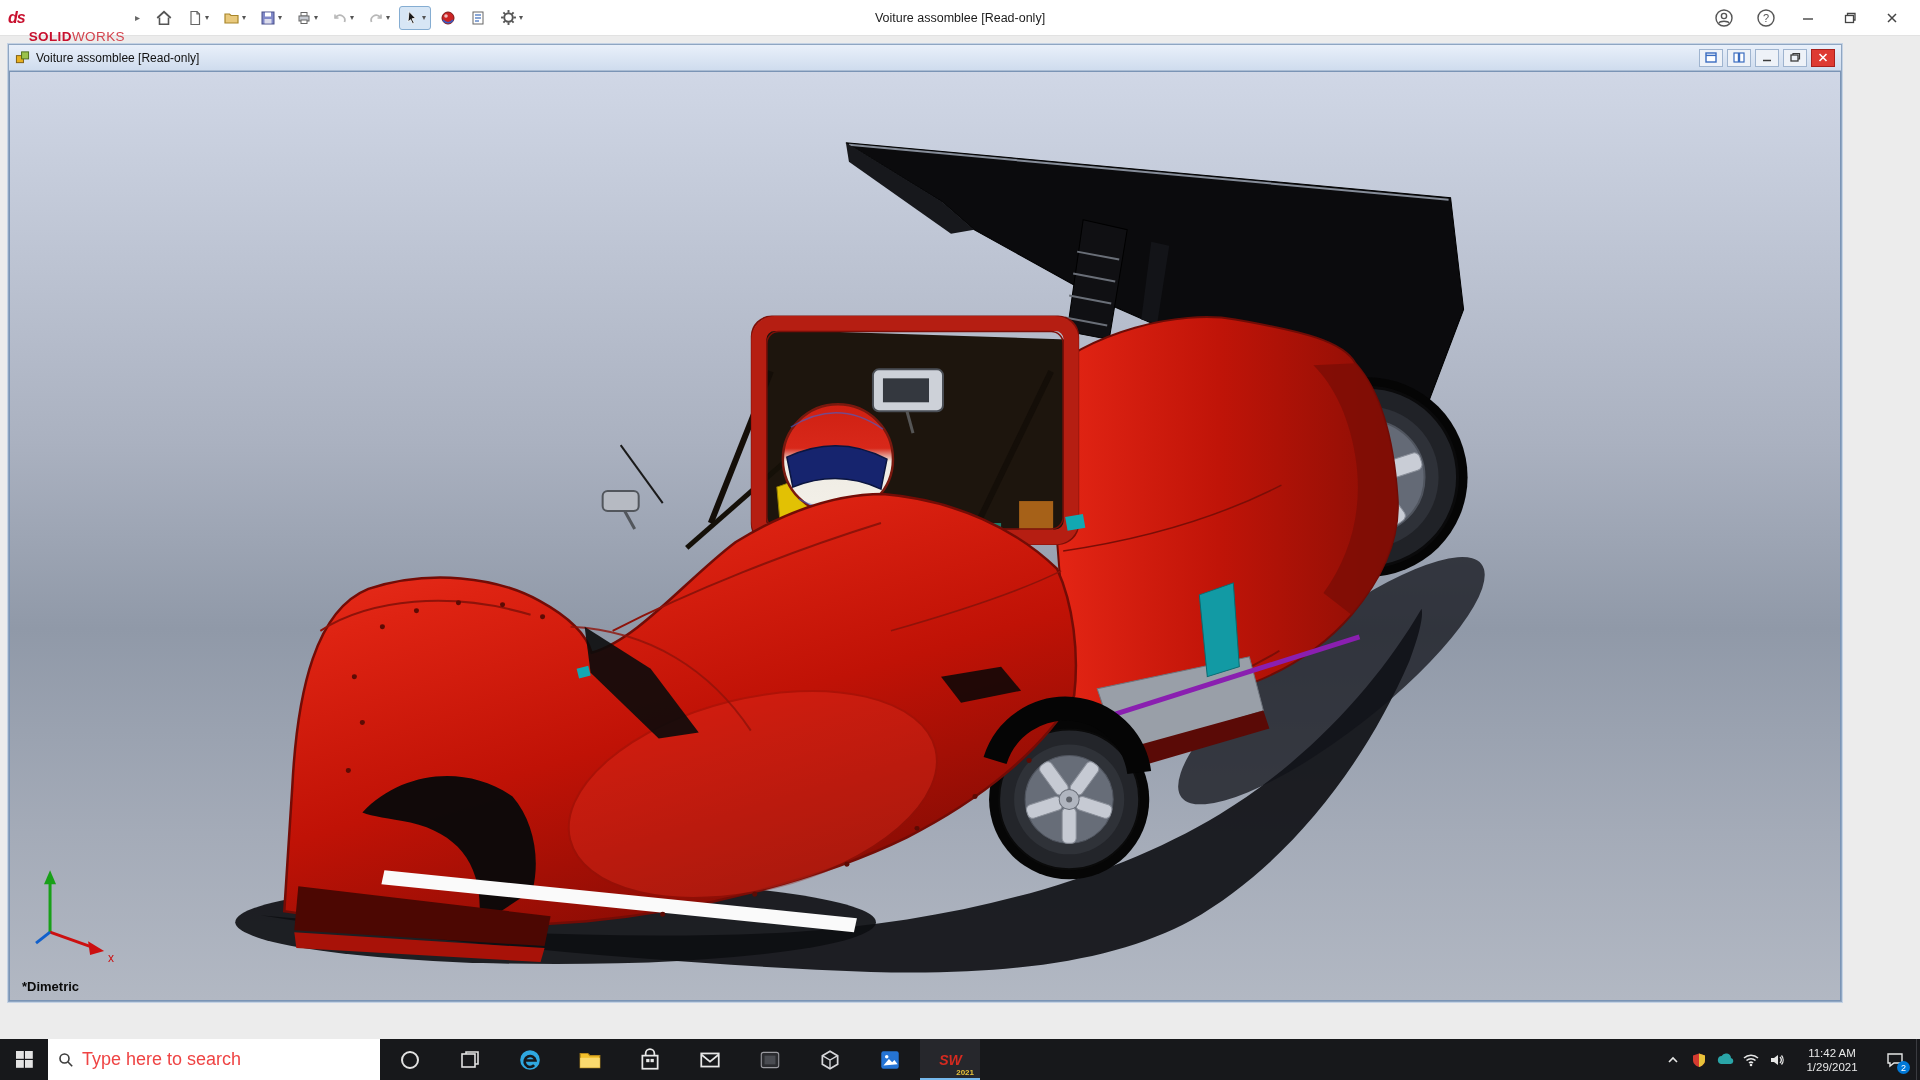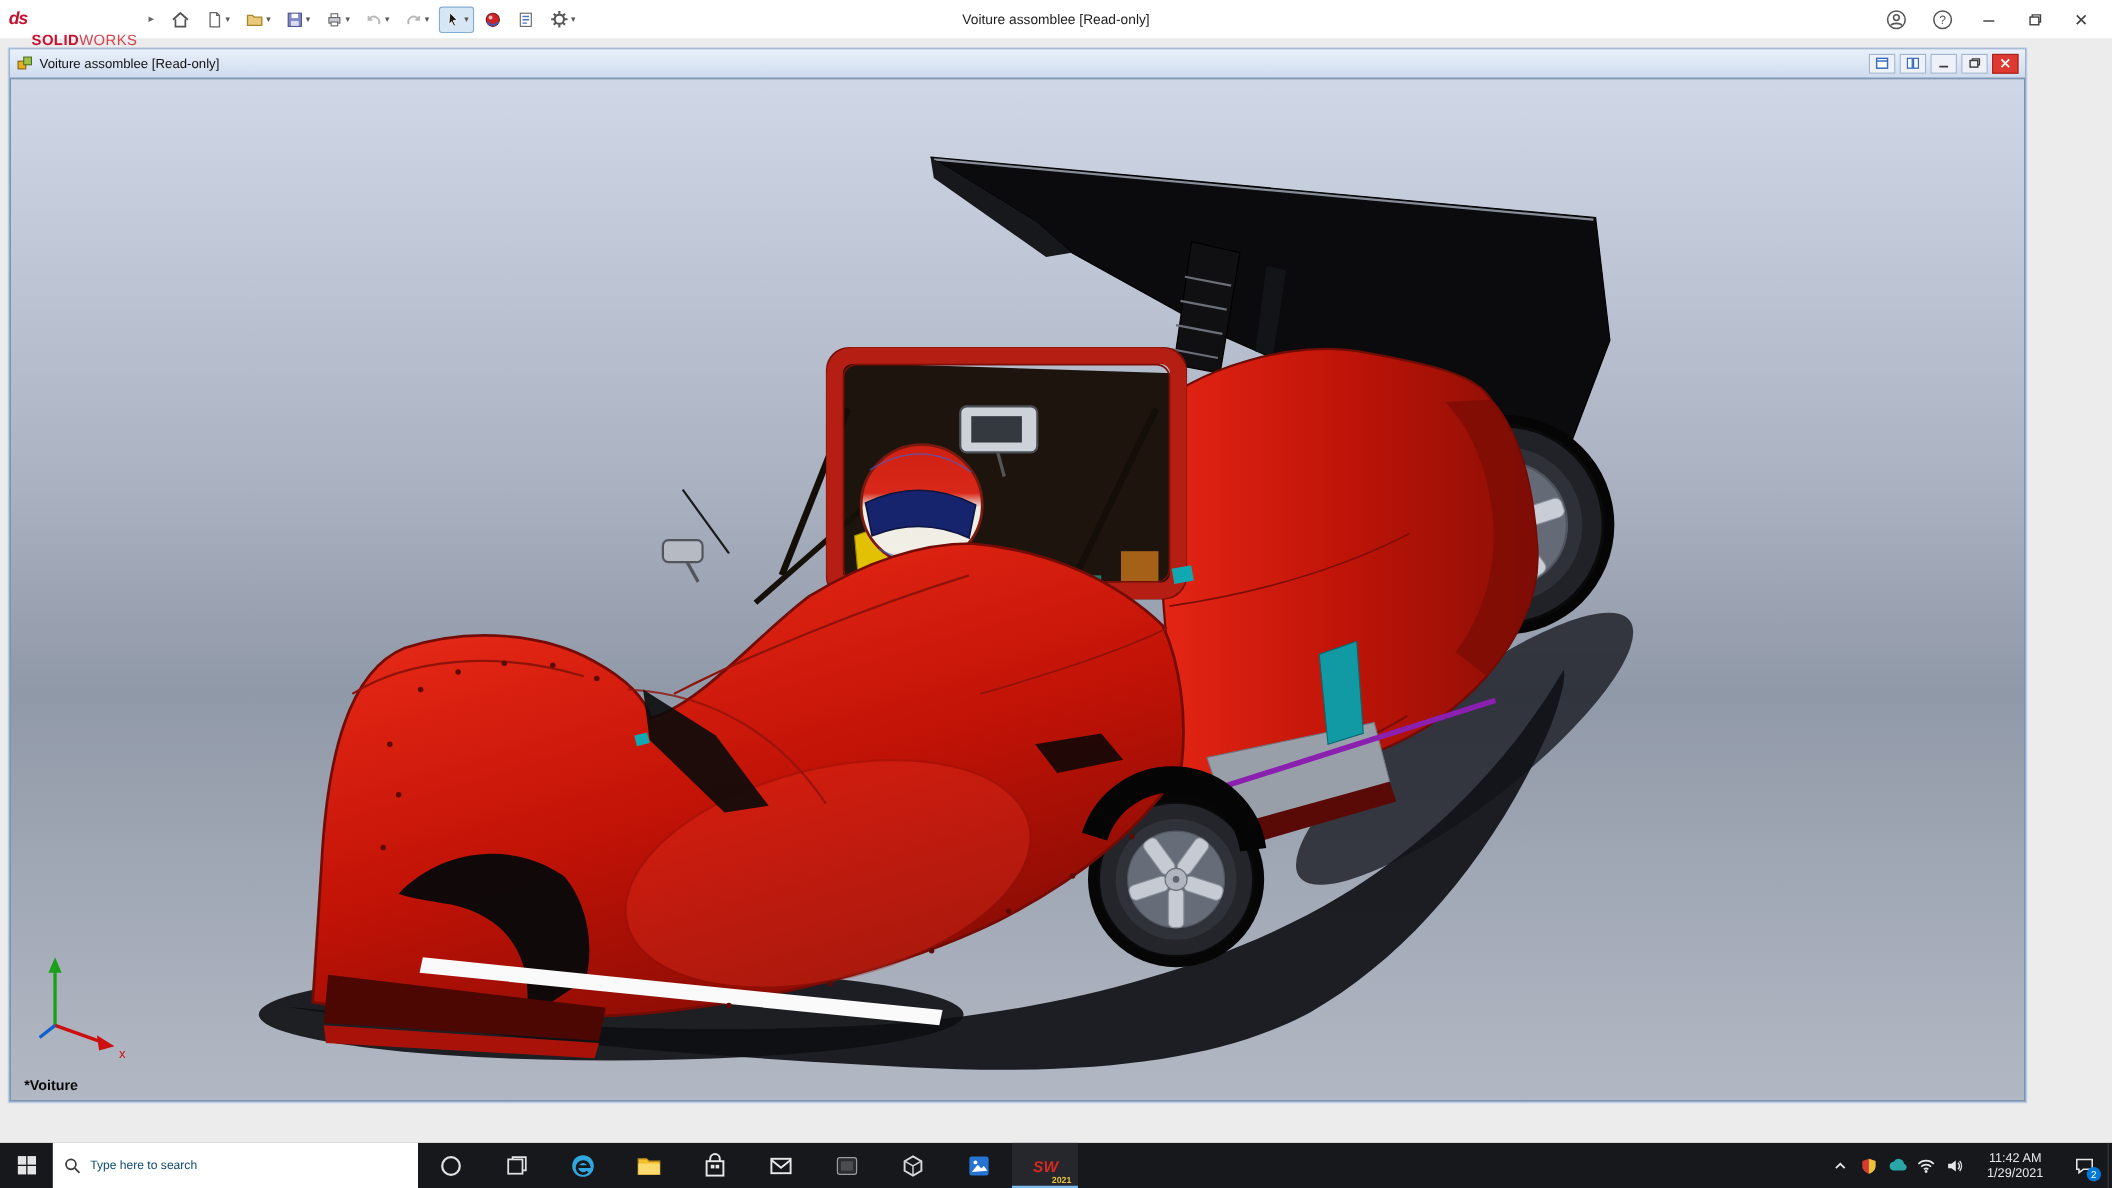--- a/index.html
+++ b/index.html
@@ -34,21 +34,21 @@
 
   .viewport{position:relative;flex:1;border:1px solid #7a94b5;margin:0;overflow:hidden;background:#aab1c0;}
   .viewport svg.scene{position:absolute;left:0;top:0;width:100%;height:100%;}
   .view-label{position:absolute;left:12px;bottom:6px;font-size:13px;color:#0a0a0a;font-weight:bold;}
 
   
   .taskbar{position:absolute;left:0;bottom:0;width:1920px;height:41px;background:#17181b;
     display:flex;align-items:stretch;color:#e8e8e8;}
   .tb-cell{width:48px;display:flex;align-items:center;justify-content:center;}
   .tb-search{width:332px;background:#ffffff;display:flex;align-items:center;gap:8px;padding:0 10px;}
-  .tb-search span{font-size:11px;color:#0c4a6e;}
+  .tb-search span{font-size:18px;color:#ef4444;}
   .tb-app{width:60px;display:flex;align-items:center;justify-content:center;position:relative;}
   .tb-app.active{background:#26272c;box-shadow:inset 0 -2px 0 #76b9ed;}
   .sw-badge{position:absolute;bottom:3px;right:6px;font-size:8px;color:#e8c23a;font-weight:bold;}
   .tray{margin-left:auto;display:flex;align-items:center;}
   .tray .tr-cell{width:26px;height:41px;display:flex;align-items:center;justify-content:center;}
   .clock{width:84px;text-align:center;font-size:11.5px;line-height:14px;padding:0 4px;}
   .action{width:42px;height:41px;display:flex;align-items:center;justify-content:center;position:relative;}
   .action .badge{position:absolute;right:6px;bottom:6px;background:#0078d7;color:#fff;font-size:9px;
     min-width:13px;height:13px;border-radius:7px;display:flex;align-items:center;justify-content:center;}
   .edge-sep{width:4px;border-left:1px solid #3a3b40;height:41px;}
@@ -383,21 +383,21 @@
 
         <g transform="translate(40,862)">
           <line x1="0" y1="0" x2="0" y2="-52" stroke="#18a018" stroke-width="3"></line>
           <path d="M 0,-62 L -6,-48 L 6,-48 Z" fill="#18a018"></path>
           <line x1="0" y1="0" x2="42" y2="15" stroke="#cc1010" stroke-width="3"></line>
           <path d="M 54,19 L 38,9 L 40,23 Z" fill="#cc1010"></path>
           <line x1="0" y1="0" x2="-14" y2="11" stroke="#1060cc" stroke-width="3"></line>
           <text x="58" y="30" font-size="12" fill="#cc1010" font-family="Liberation Sans">x</text>
         </g>
       </svg>
-      <div class="view-label">*Voiture</div>
+      <div class="view-label">*Dimetric</div>
     </div>
   </section>
 
   <footer class="taskbar">
     <div class="tb-cell">
       <svg width="17" height="17" viewBox="0 0 17 17">
           <rect x="0" y="0" width="7.8" height="7.8" fill="#e4e4e4"></rect>
           <rect x="9" y="0" width="7.8" height="7.8" fill="#e4e4e4"></rect>
           <rect x="0" y="9" width="7.8" height="7.8" fill="#e4e4e4"></rect>
           <rect x="9" y="9" width="7.8" height="7.8" fill="#e4e4e4"></rect>

